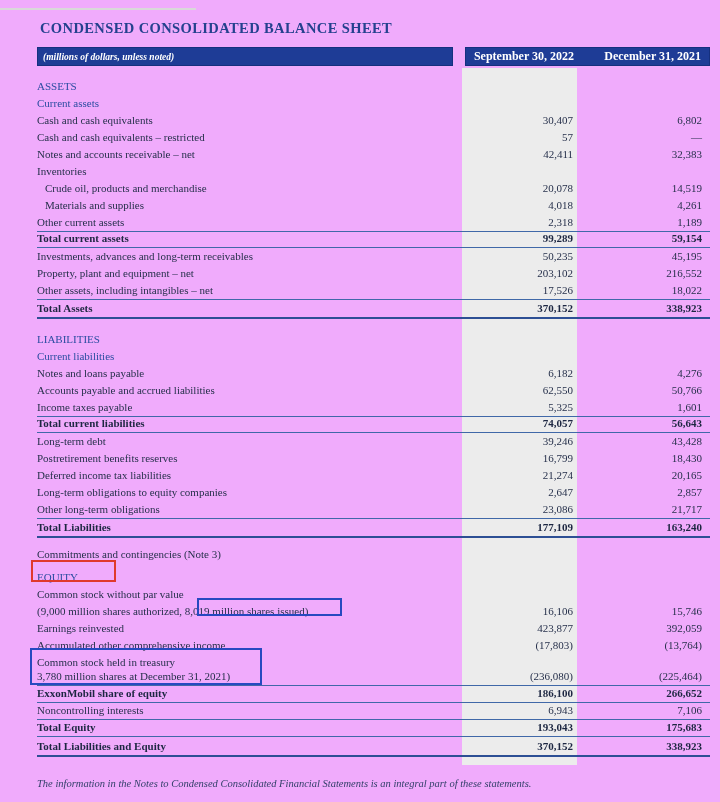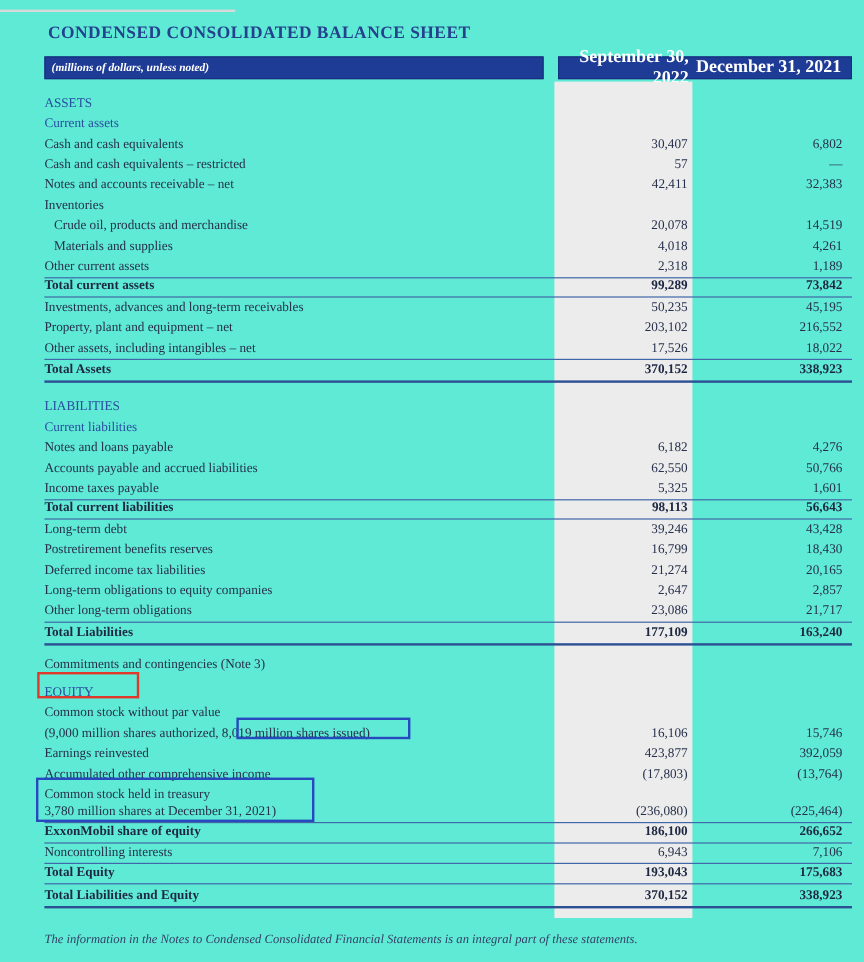--- a/index.html
+++ b/index.html
@@ -1,30 +1,30 @@
 <!DOCTYPE html>
 <html><head>
 <meta charset="utf-8">
 <style>
   * { margin:0; padding:0; box-sizing:border-box; }
   html,body { width:720px; height:802px; background:#ffffff; overflow:hidden;
               font-family:"Liberation Serif", serif; }
-  #page { position:relative; width:720px; height:802px; background:#5eead4; }
+  #page { position:relative; width:720px; height:802px; background:#f0abfc; }
 
   .scan-artifact { position:absolute; left:0; top:8px; width:196px; height:2px;
                    background:#d9d9d9; }
 
   #doc-title { position:absolute; left:40px; top:20px; font-size:14.5px;
                font-weight:bold; letter-spacing:.4px; color:#24418e; }
 
   .hdr-bar { position:absolute; top:47px; height:19px; background:#1e3c96;
              border:1px solid #15307e; color:#ffffff; display:flex; align-items:center; }
   #hdr-left { left:37px; width:416px; padding-left:5px; font-size:9.5px;
               font-style:italic; font-weight:bold; }
-  #hdr-right { left:465px; width:245px; font-size:15px; font-weight:bold; }
+  #hdr-right { left:465px; width:245px; font-size:12px; font-weight:bold; }
   #hdr-right .hcell1 { width:110px; text-align:right; padding-right:2px; }
   #hdr-right .hcell2 { width:133px; text-align:right; padding-right:8px; }
 
   #shade-col { position:absolute; left:462px; top:68px; width:115px; height:697px;
                background:#ececec; }
 
   #table { position:absolute; left:37px; top:78px; width:673px; }
   .r { display:flex; height:17px; align-items:flex-end; font-size:11px;
        color:#26304b; line-height:13px; }
   .r .lbl { flex:1; padding-bottom:2px; }
@@ -110,21 +110,21 @@
         <span class="c2">4,261</span>
       </div>
       <div class="r">
         <span class="lbl">Other current assets</span>
         <span class="c1">2,318</span>
         <span class="c2">1,189</span>
       </div>
       <div class="r bold bt bb">
         <span class="lbl">Total current assets</span>
         <span class="c1">99,289</span>
-        <span class="c2">73,842</span>
+        <span class="c2">59,154</span>
       </div>
       <div class="r">
         <span class="lbl">Investments, advances and long-term receivables</span>
         <span class="c1">50,235</span>
         <span class="c2">45,195</span>
       </div>
       <div class="r">
         <span class="lbl">Property, plant and equipment – net</span>
         <span class="c1">203,102</span>
         <span class="c2">216,552</span>
@@ -160,21 +160,21 @@
         <span class="c1">62,550</span>
         <span class="c2">50,766</span>
       </div>
       <div class="r">
         <span class="lbl">Income taxes payable</span>
         <span class="c1">5,325</span>
         <span class="c2">1,601</span>
       </div>
       <div class="r bold bt bb">
         <span class="lbl">Total current liabilities</span>
-        <span class="c1">98,113</span>
+        <span class="c1">74,057</span>
         <span class="c2">56,643</span>
       </div>
       <div class="r">
         <span class="lbl">Long-term debt</span>
         <span class="c1">39,246</span>
         <span class="c2">43,428</span>
       </div>
       <div class="r">
         <span class="lbl">Postretirement benefits reserves</span>
         <span class="c1">16,799</span>

